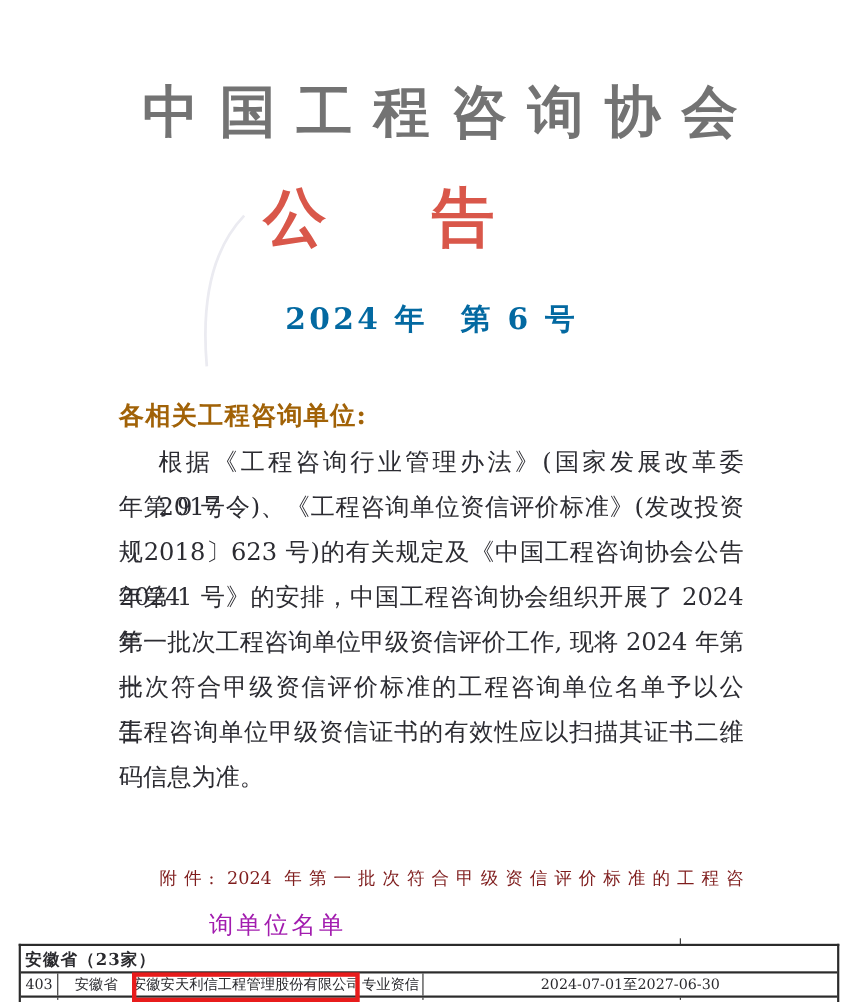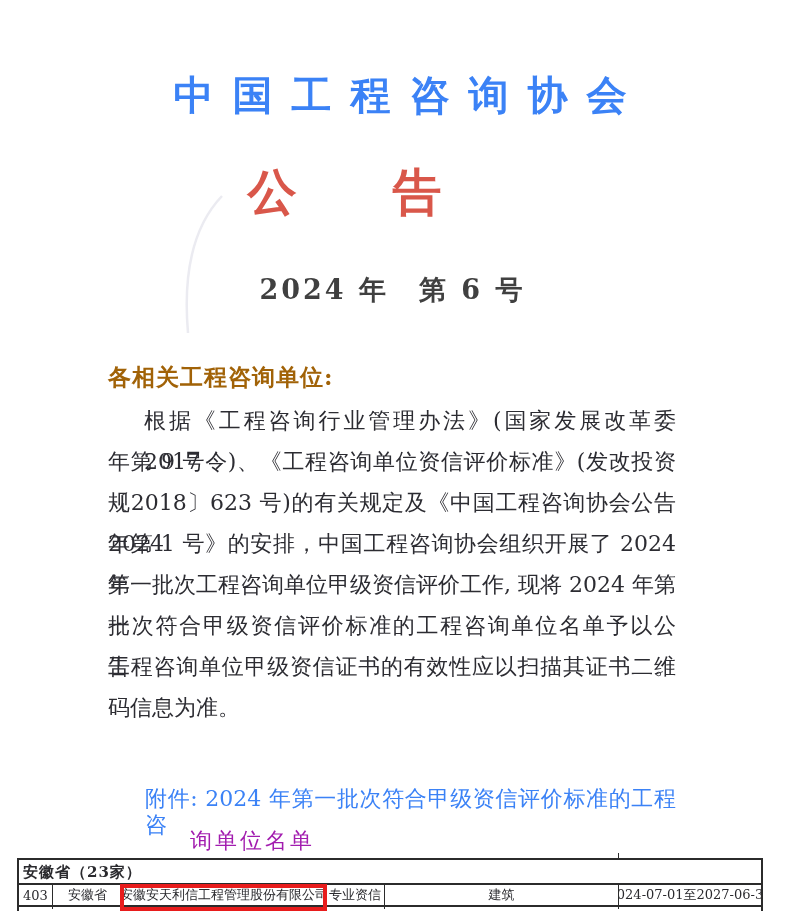--- a/index.html
+++ b/index.html
@@ -8,37 +8,37 @@
     position:relative;
     width:785px; height:911px;
     background:#ffffff;
     font-family:"DejaVu Serif","Liberation Serif",serif;
     overflow:hidden;
   }
   
   .org-title {
     position:absolute; top:68px; left:0; right:0;
     text-align:center;
-    font-size:40px; font-weight:600;
+    font-size:51px; font-weight:600;
     letter-spacing:19px; padding-left:34px;
-    color:#3b82f6;
+    color:#737373;
   }
   .doc-type {
     position:absolute; top:160px; left:0; right:0;
     text-align:center;
-    font-size:49px; font-weight:600;
+    font-size:57px; font-weight:600;
     letter-spacing:96px; 
     color:#d9574a;
   }
   .doc-number {
     position:absolute; top:272px; left:0; right:0;
     text-align:center;
     font-size:27px; font-weight:600;
     letter-spacing:3px;
-    color:#404040;
+    color:#0369a1;
   }
   
   .artifact { position:absolute; left:150px; top:178px; pointer-events:none; }
   
   .salutation {
     position:absolute; left:108px; top:362px;
     font-size:23px; font-weight:bold; color:#a16207;
     letter-spacing:1px;
   }
   .para {
@@ -47,21 +47,21 @@
   }
   .para .line {
     height:41px; line-height:41px;
     text-align:justify; text-align-last:justify;
     white-space:nowrap1;
   }
   .para .line.indent { padding-left:36px; }
   .para .line.no-just { text-align:left; text-align-last:left; }
   .attach-1 {
     position:absolute; left:145px; top:786px; width:531px;
-    font-size:22px; color:#3b82f6;
+    font-size:16px; color:#7f1d1d;
     height:26px; line-height:26px;
     text-align:justify; text-align-last:justify;
   }
   .attach-2 {
     position:absolute; left:190px; top:826px;
     font-size:22px; color:#a21caf; letter-spacing:3px;
   }
   
   .atable {
     position:absolute; left:17px; top:858px;
@@ -134,21 +134,20 @@
   <div class="attach-2">询单位名单</div>
 
   <div class="atable">
     <div class="tick"></div>
     <div class="group-row">安徽省（23家）</div>
     <div class="data-row">
       <div class="cell c1">403</div>
       <div class="cell c2">安徽省</div>
       <div class="cell c3">安徽安天利信工程管理股份有限公司</div>
       <div class="cell c4">专业资信</div>
-      <div class="cell c5">建筑</div>
       <div class="cell c6">2024-07-01至2027-06-30</div>
     </div>
     <div class="stub-row">
       <div class="cell c1"></div>
         <div class="cell c2"></div>
         <div class="cell c3"></div>
       <div class="cell c4"></div>
         <div class="cell c5"></div>
         <div class="cell c6"></div>
     </div>

